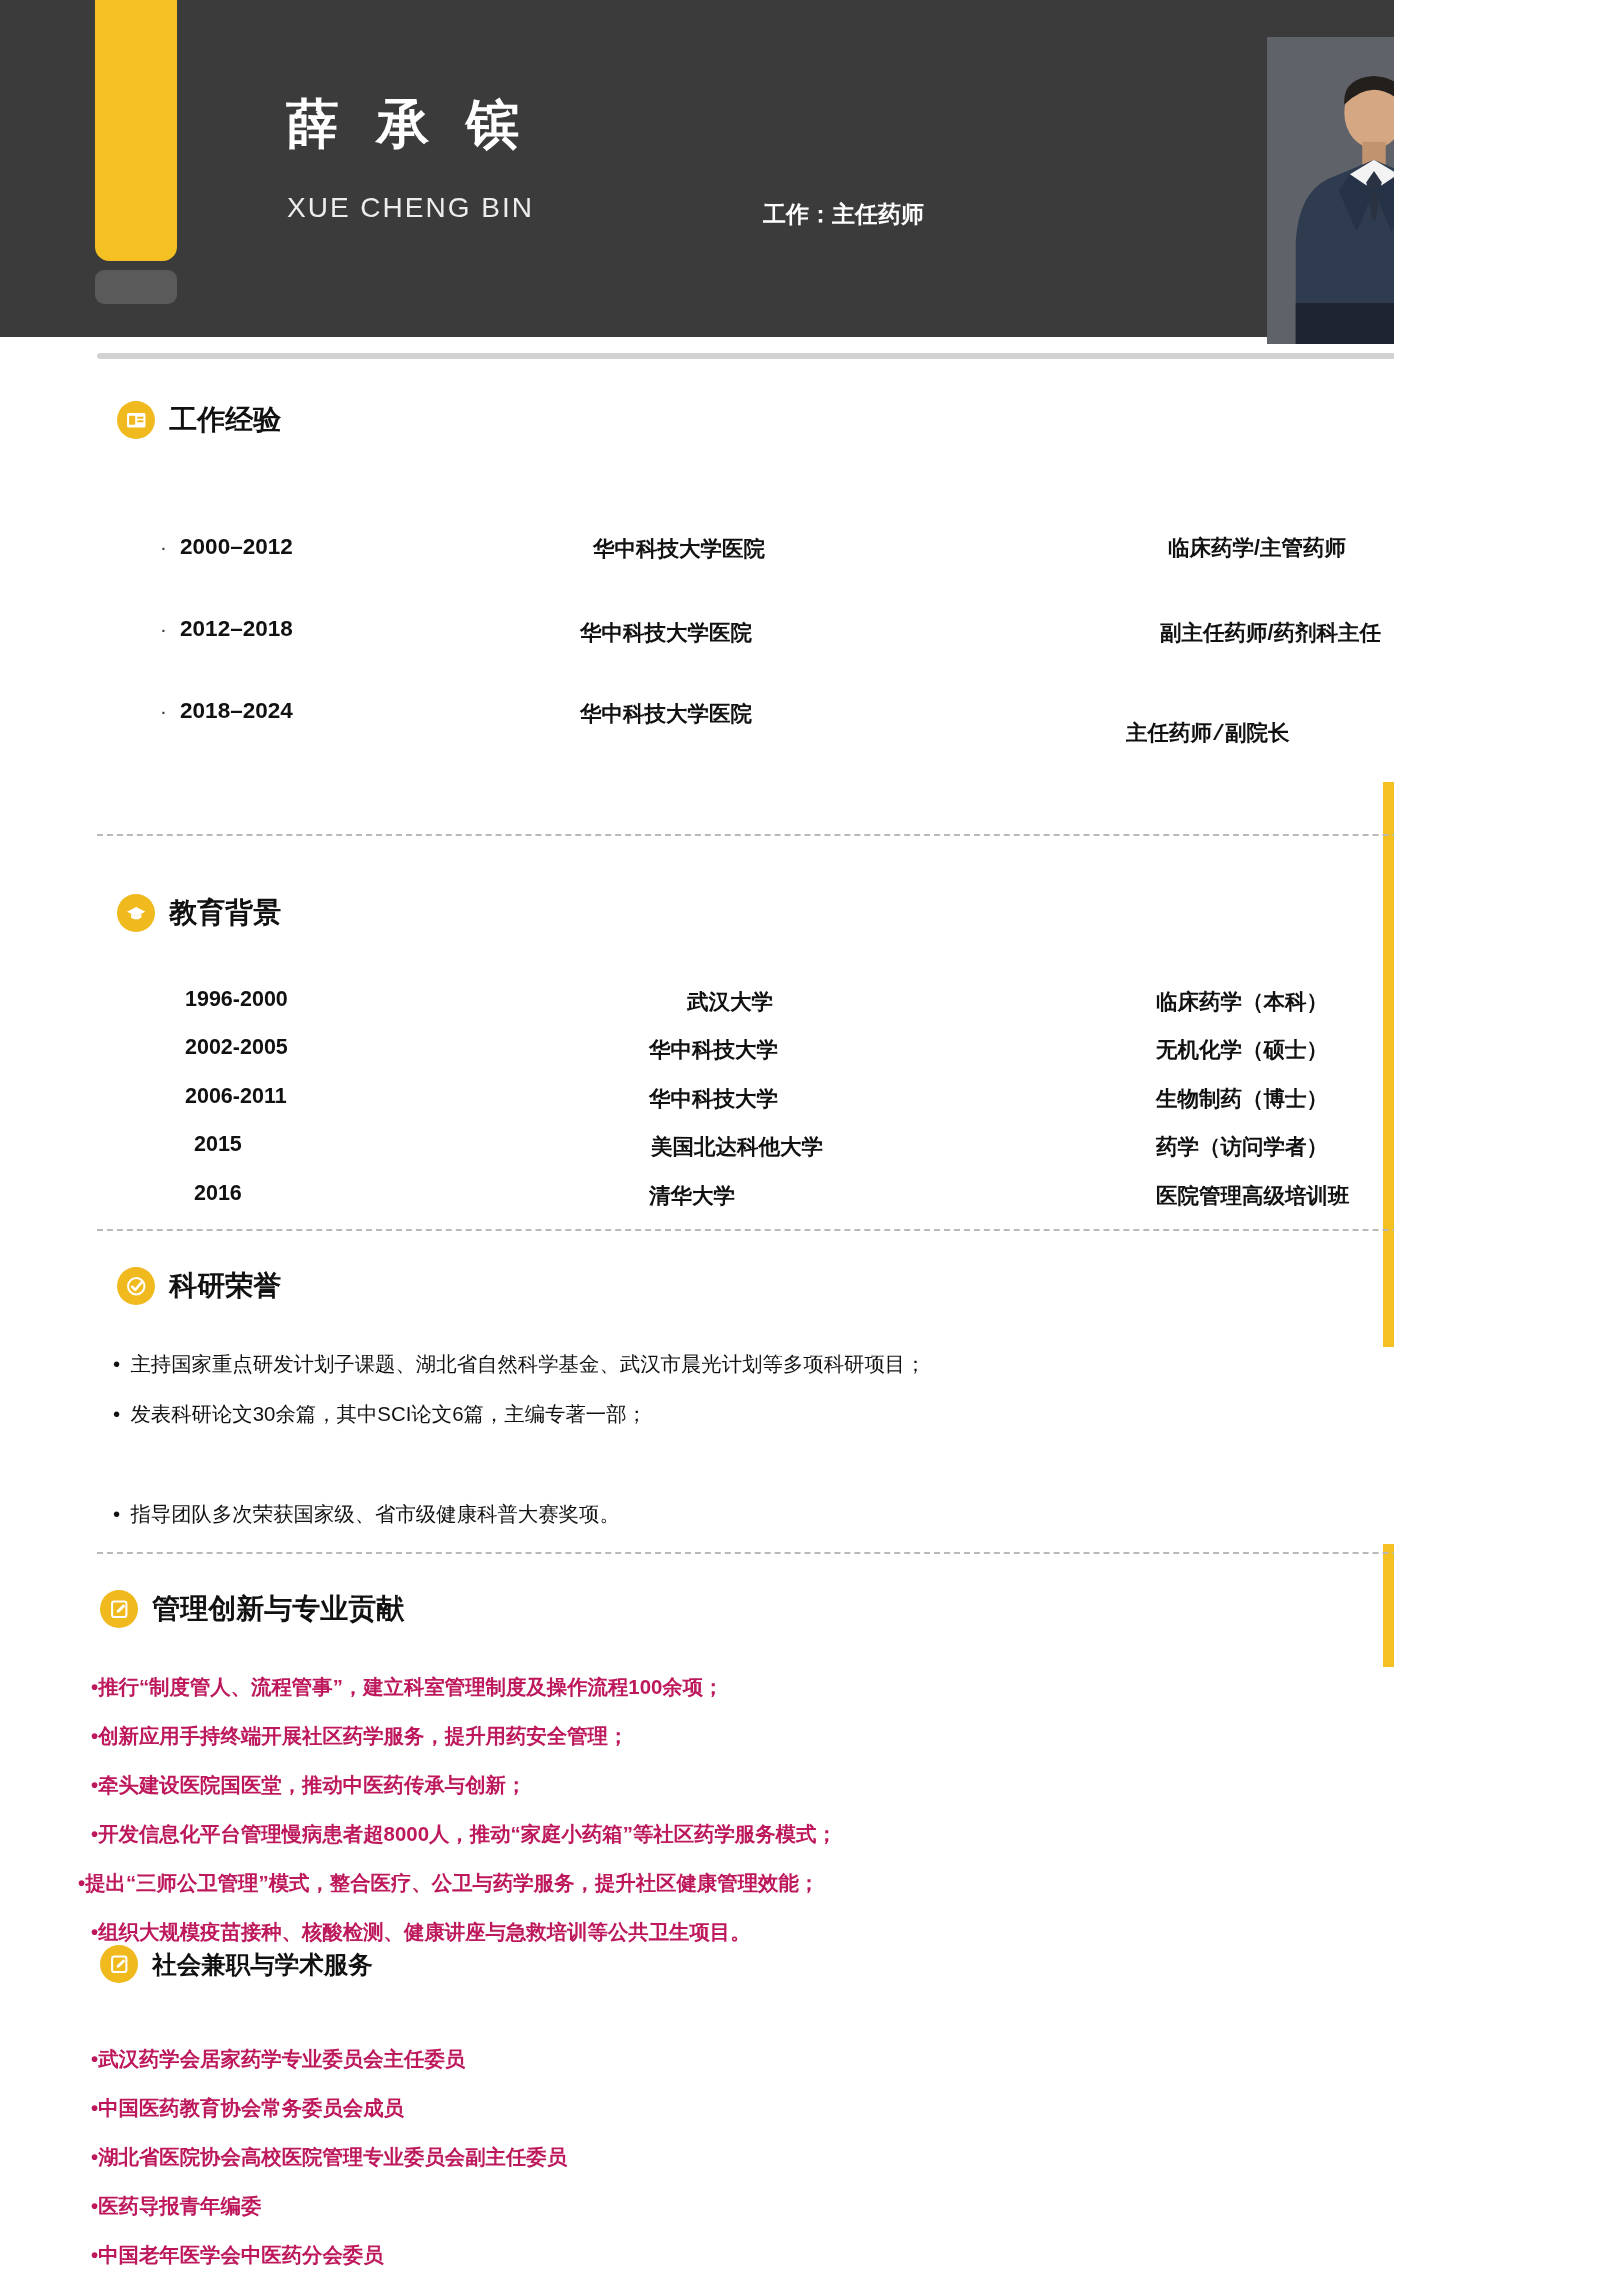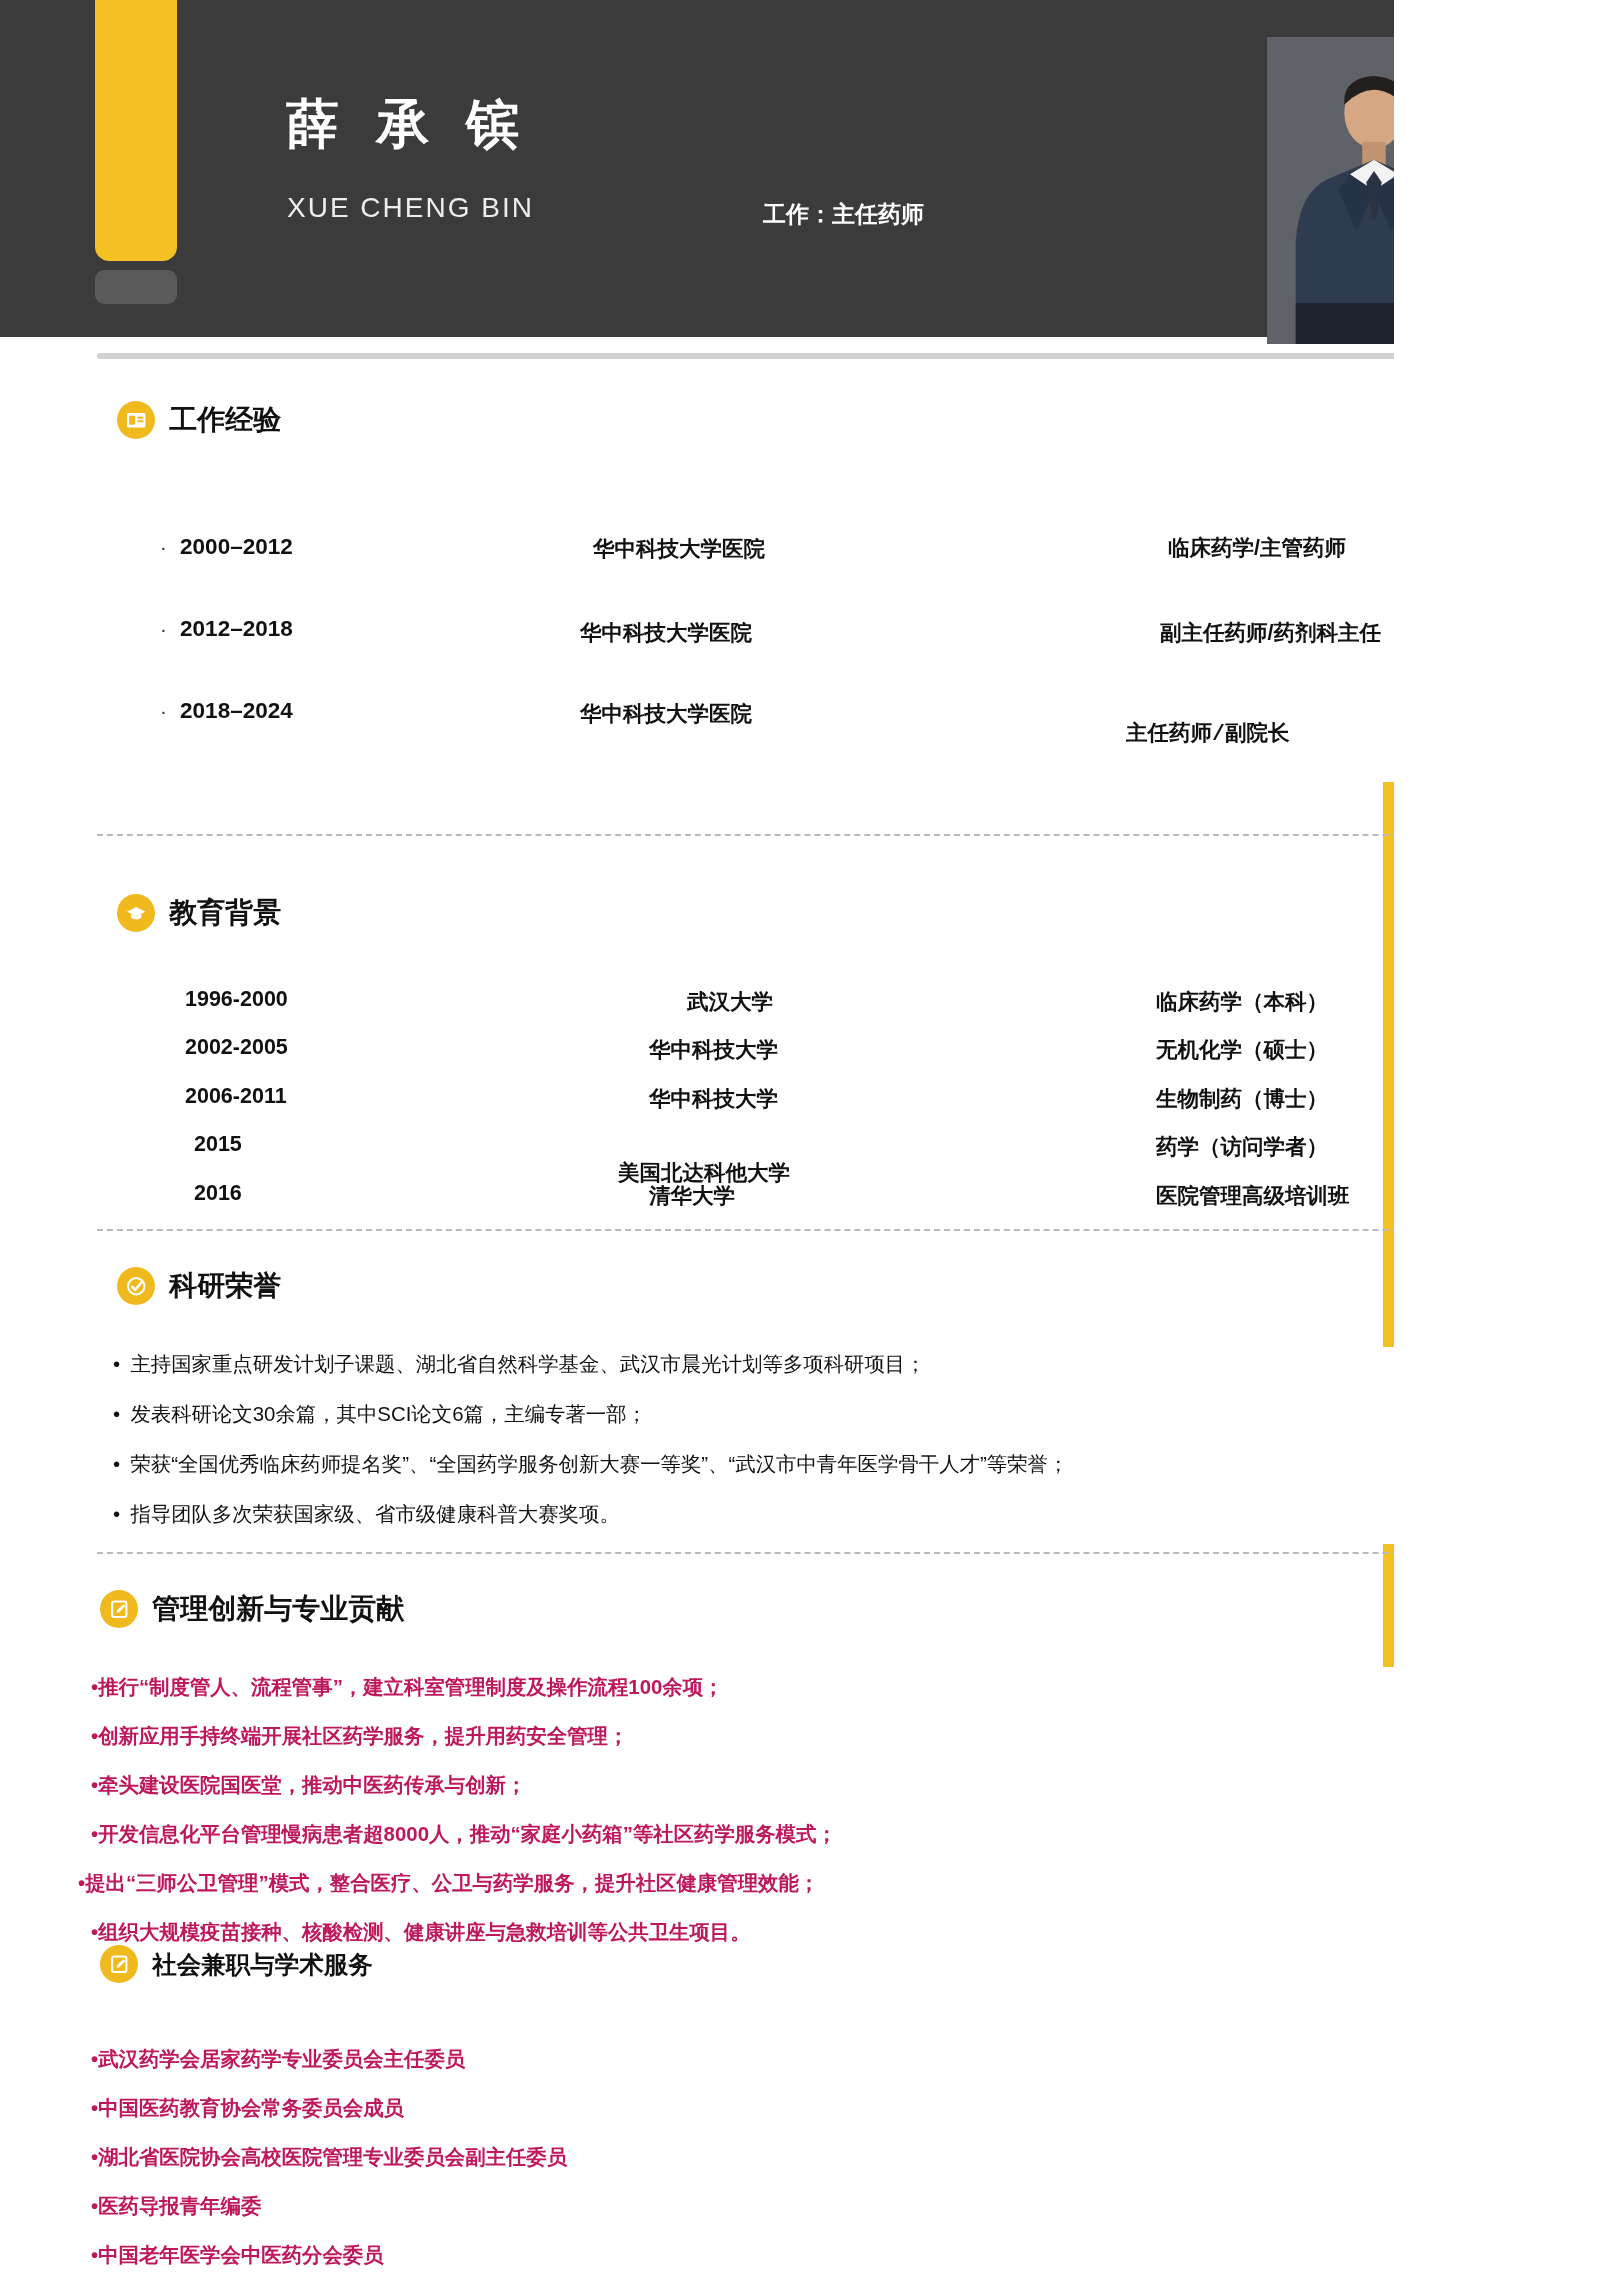--- a/index.html
+++ b/index.html
@@ -316,21 +316,21 @@
 
   <div class="edu-date" style="left:185px; top:1035px;">2002-2005</div>
   <div class="edu-school" style="left:649px; top:1035px;">华中科技大学</div>
   <div class="edu-major" style="left:1156px; top:1035px;">无机化学（硕士）</div>
 
   <div class="edu-date" style="left:185px; top:1084px;text-align:right;">2006-2011</div>
   <div class="edu-school" style="left:649px; top:1084px;">华中科技大学</div>
   <div class="edu-major" style="left:1156px; top:1084px;">生物制药（博士）</div>
 
   <div class="edu-date" style="left:194px; top:1132px;">2015</div>
-  <div class="edu-school" style="left:618px; top:1132px;margin-top:26px;">美国北达科他大学</div>
+  <div class="edu-school" style="left:651px; top:1132px;">美国北达科他大学</div>
   <div class="edu-major" style="left:1156px; top:1132px;">药学（访问学者）</div>
 
   <div class="edu-date" style="left:194px; top:1181px;">2016</div>
   <div class="edu-school" style="left:649px; top:1181px;">清华大学</div>
   <div class="edu-major" style="left:1156px; top:1181px;">医院管理高级培训班</div>
 
   <div class="dashed" style="top:1229px;"></div>
 
   <div class="sec-title" style="left:117px; top:1267px;">
     <span class="sec-badge">
@@ -340,23 +340,20 @@
       </svg>
     </span>
     <span class="sec-text">科研荣誉</span>
   </div>
 
   <div class="li" style="left:113px; top:1350px;">
     <span class="dot">•</span><span>主持国家重点研发计划子课题、湖北省自然科学基金、武汉市晨光计划等多项科研项目；</span>
   </div>
   <div class="li" style="left:113px; top:1400px;">
     <span class="dot">•</span><span>发表科研论文30余篇，其中SCI论文6篇，主编专著一部；</span>
-  </div>
-  <div class="li" style="left:113px; top:1450px;">
-    <span class="dot">•</span><span>荣获“全国优秀临床药师提名奖”、“全国药学服务创新大赛一等奖”、“武汉市中青年医学骨干人才”等荣誉；</span>
   </div>
   <div class="li" style="left:113px; top:1500px;">
     <span class="dot">•</span><span>指导团队多次荣获国家级、省市级健康科普大赛奖项。</span>
   </div>
 
   <div class="dashed" style="top:1552px;"></div>
 
   <div class="sec-title" style="left:100px; top:1590px;">
     <span class="sec-badge">
       <svg width="22.5" height="22.5" viewBox="0 0 44 44">

